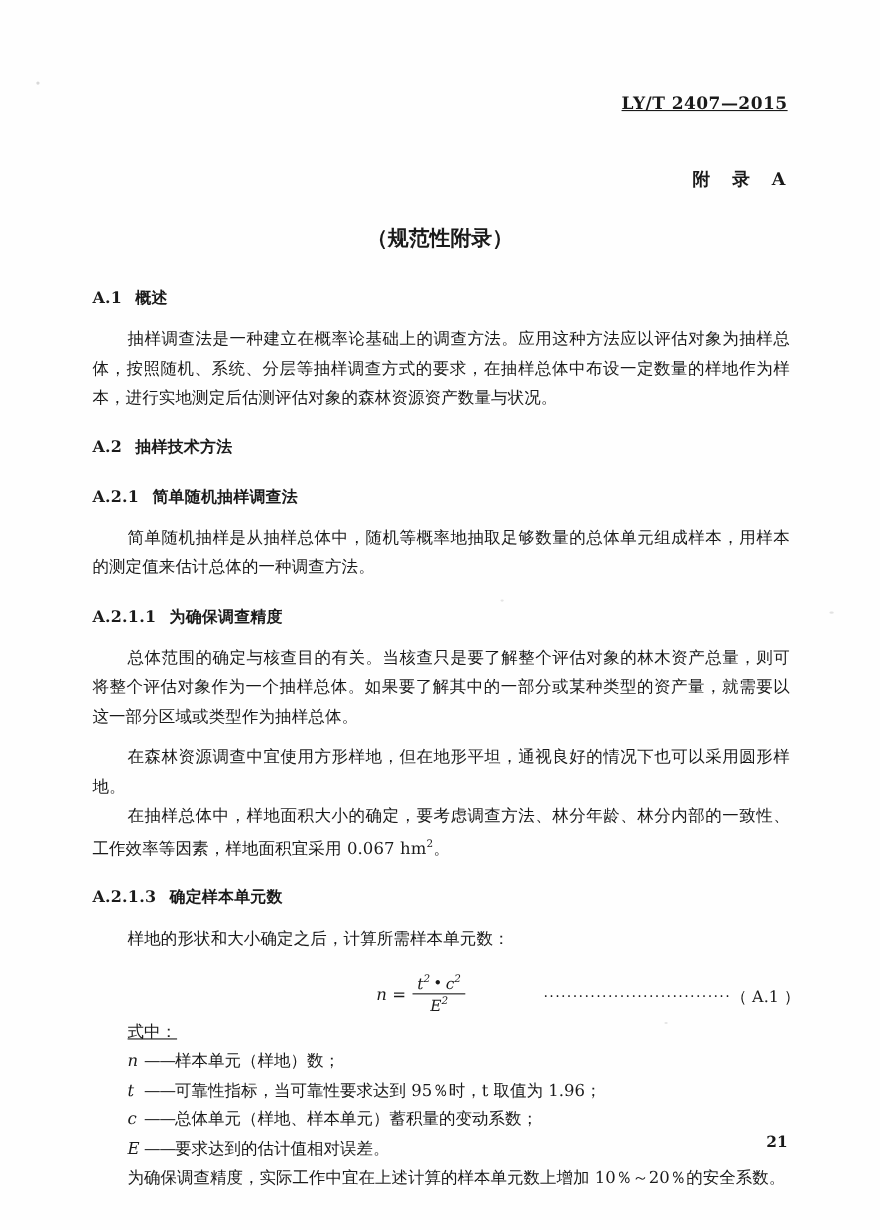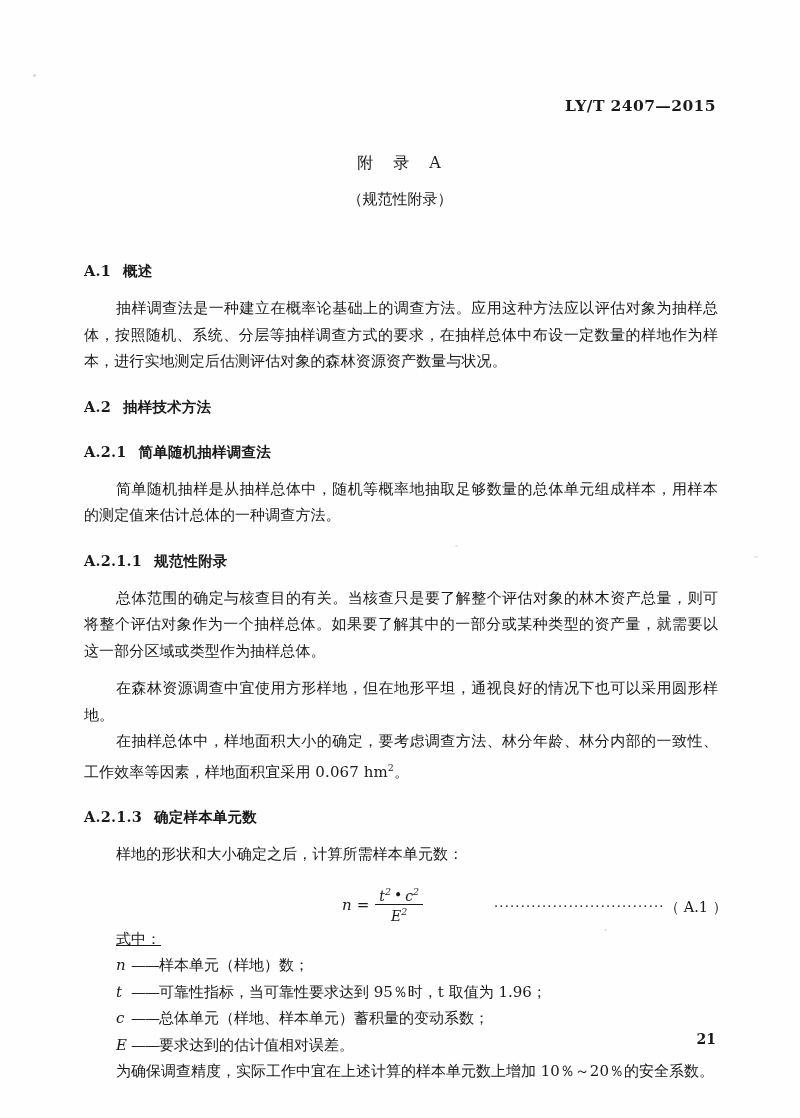--- a/index.html
+++ b/index.html
@@ -30,47 +30,49 @@
     border-radius: 50%;
   }
   .speckle.s2 { left: 754px; top: 556px; width: 4px; height: 2px; background: #e2e2e2; }
   .speckle.s3 { left: 455px; top: 545px; width: 3px; height: 2px; background: #e4e4e4; }
   .speckle.s4 { left: 604px; top: 929px; width: 3px; height: 2px; background: #e4e4e4; }
 
   
   .running-header {
     position: absolute;
     left: 84px;
-    top: 96px;
+    top: 84px;
     width: 632px;
     text-align: right;
     font-family: "DejaVu Serif", "Liberation Serif", serif;
     font-weight: bold;
     font-size: 15.5px;
     letter-spacing: 0.4px;
     white-space: nowrap;
+    text-decoration: underline;
   }
 
   
   .title-block {
     position: absolute;
     left: 84px;
     top: 153px;
     width: 632px;
     text-align: center;
   }
   .title-main {
-    font-weight: normal;
+    font-weight: bold;
     font-size: 16px;
     letter-spacing: 2px;
-    margin-bottom: 16px;
+    margin-bottom: 30px;
+    text-align: right;
   }
   .title-sub {
-    font-weight: normal;
-    font-size: 15px;
+    font-weight: bold;
+    font-size: 19px;
     margin-bottom: 13px;
   }
   .title-name {
     font-weight: bold;
     font-size: 15.5px;
     letter-spacing: 1px;
   }
 
   
   .body-flow {
@@ -221,21 +223,21 @@
     <h2 class="sec sp-before-h">
       <span class="num">A.2</span><span>抽样技术方法</span>
     </h2>
 
     <h3 class="sec sp-before-h">
       <span class="num">A.2.1</span><span>简单随机抽样调查法</span>
     </h3>
     <p class="para first-after-h">简单随机抽样是从抽样总体中，随机等概率地抽取足够数量的总体单元组成样本，用样本的测定值来估计总体的一种调查方法。</p>
 
     <h4 class="sec sp-before-h">
-      <span class="num">A.2.1.1</span><span>规范性附录</span>
+      <span class="num">A.2.1.1</span><span>为确保调查精度</span>
     </h4>
     <p class="para first-after-h">总体范围的确定与核查目的有关。当核查只是要了解整个评估对象的林木资产总量，则可将整个评估对象作为一个抽样总体。如果要了解其中的一部分或某种类型的资产量，就需要以这一部分区域或类型作为抽样总体。</p>
 
     <p class="para first-after-h">在森林资源调查中宜使用方形样地，但在地形平坦，通视良好的情况下也可以采用圆形样地。</p>
     <p class="para tight"><span>在抽样总体中，样地面积大小的确定，要考虑调查方法、林分年龄、林分内部的一致性、工作效率等因素，样地面积宜采用 0.067 hm</span><sup class="unit-exp">2</sup><span>。</span></p>
 
     <h4 class="sec sp-before-h">
       <span class="num">A.2.1.3</span><span>确定样本单元数</span>
     </h4>
     <p class="para first-after-h">样地的形状和大小确定之后，计算所需样本单元数：</p>

